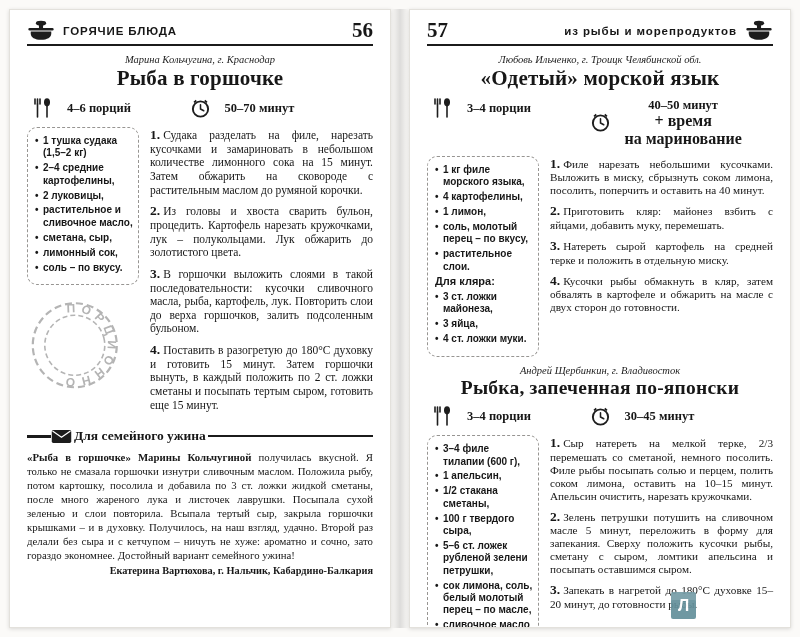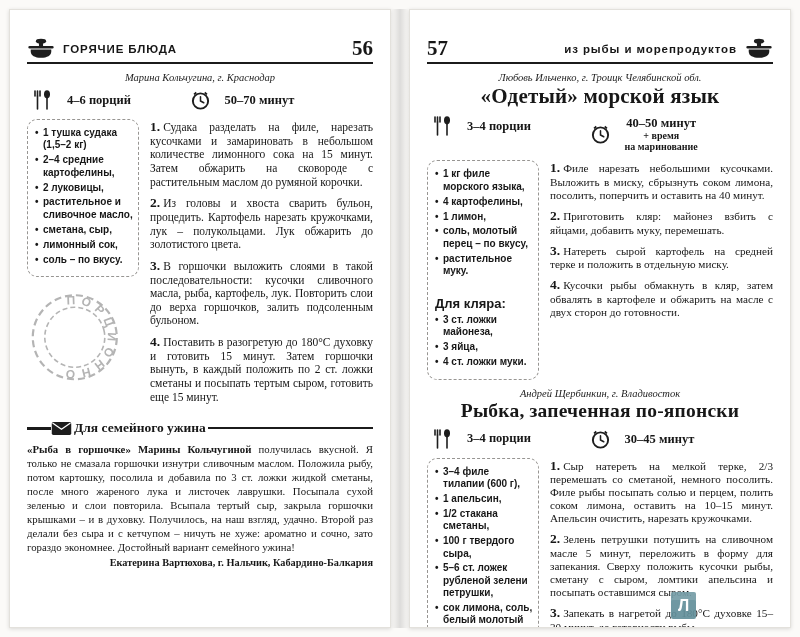--- a/index.html
+++ b/index.html
@@ -1,48 +1,48 @@
 <!DOCTYPE html>
 <html><head>
 <meta charset="utf-8">
 <style>
   *{margin:0;padding:0;box-sizing:border-box}
   html,body{width:800px;height:637px;overflow:hidden}
   body{background:#f1efec;font-family:"Liberation Serif",serif;color:#171717}
   .spread{position:relative;width:800px;height:637px;background:#fbfaf8}
   .page{position:absolute;top:9px;height:619px;width:382px;background:#fff;
         border:1px solid #e3e1dc;box-shadow:0 1px 4px rgba(0,0,0,.14);
-        padding:28px 17px 8px;overflow:hidden}
+        padding:10px 17px 8px;overflow:hidden}
   .page.left{left:9px}
   .page.right{left:409px}
   .gutter{position:absolute;top:9px;left:391px;width:18px;height:619px;
         background:linear-gradient(to right,rgba(0,0,0,0),rgba(0,0,0,.12) 50%,rgba(0,0,0,0))}
 
   .hdr{display:flex;align-items:center;border-bottom:2.4px solid #1b1b1b;padding-bottom:3px}
   .hdr .sp{flex:1}
   .hdr-label{font-family:"Liberation Sans",sans-serif;font-weight:bold;font-size:11.5px;letter-spacing:.9px;margin:0 8px}
   .pageno{font-weight:bold;font-size:21px;line-height:1}
 
   .author{text-align:center;font-style:italic;font-size:10.5px;margin-top:8px;color:#222}
   .title{text-align:center;font-weight:bold;font-size:21px;margin-top:1px;letter-spacing:.2px}
   .r2 .title{font-size:19.5px}
 
   .meta{display:flex;margin-top:7px;align-items:flex-start}
   .mg{display:flex;align-items:center;gap:14px;font-weight:bold;font-size:12.5px}
   .mg1{flex:0 0 47%;padding-left:4px}
   .tblock{text-align:center;font-weight:bold;font-size:12.5px;line-height:1.12}
-  .tblock .tx{font-size:10px}
+  .tblock .tx{font-size:16px}
 
   .cols{display:flex;margin-top:8px;align-items:flex-start}
   .ingcol{flex:0 0 112px}
   .ingbox{border:1.4px dashed #979592;border-radius:10px;padding:7px 5px 8px 7px;
           font-family:"Liberation Sans",sans-serif;font-weight:bold;font-size:10px;line-height:1.24}
   .ing{position:relative;padding-left:8px;margin-bottom:2.5px}
   .ing::before{content:"\2022";position:absolute;left:0;top:0}
-  .ingsub{margin:18px 0 2px 0;font-size:13px}
+  .ingsub{margin:2px 0 2px 0;font-size:11px}
   .steps{flex:1;margin-left:11px;text-align:justify;font-size:11.5px;line-height:1.18}
   .r2 .steps,.r1 .steps{font-size:11.2px;line-height:1.16}
   .step{margin-bottom:6px}
   .stepnum{font-weight:bold;font-size:13.5px;padding-right:3px}
 
   .stamp{margin-top:12px;margin-left:2px;transform:rotate(-14deg);opacity:.75}
 
   .lsec{margin-top:10px}
   .ldiv{display:flex;align-items:center;gap:0}
   .ldash{width:24px;height:3px;background:#1b1b1b}
@@ -73,20 +73,21 @@
           <rect x="1.5" y="8.2" width="27" height="2.8" rx="1.3" fill="#1d1d1d"></rect>
           <path d="M4 12 h22 v2.2 c0 4.2 -4.4 6.8 -11 6.8 s-11 -2.6 -11 -6.8 z" fill="#1d1d1d"></path>
         </svg>
       </span>
       <span class="hdr-label">ГОРЯЧИЕ БЛЮДА</span>
       <span class="sp"></span>
       <span class="pageno">56</span>
     </div>
 
     <div class="author">Марина Кольчугина, г. Краснодар</div>
+    <div class="title">Рыба в горшочке</div>
 
     <div class="meta">
       <div class="mg mg1">
         <span class="icon">
           <svg width="22" height="20" viewBox="0 0 22 20" stroke="#1d1d1d" fill="none" stroke-width="1.6" stroke-linecap="round">
             <path d="M4 1 v5"></path>
               <path d="M6.5 1 v5"></path>
               <path d="M9 1 v5"></path>
             <path d="M6.5 6 v13"></path>
             <ellipse cx="16" cy="4.2" rx="3" ry="4" fill="#1d1d1d" stroke="none"></ellipse>
@@ -207,21 +208,21 @@
         </div>
       </div>
 
       <div class="cols">
         <div class="ingcol">
           <div class="ingbox">
             <div class="ing"><span>1 кг филе морского языка,</span></div>
             <div class="ing"><span>4 картофелины,</span></div>
             <div class="ing"><span>1 лимон,</span></div>
             <div class="ing"><span>соль, молотый перец – по вкусу,</span></div>
-            <div class="ing"><span>растительное муку.</span></div>
+            <div class="ing"><span>растительное слои.</span></div>
             <div class="ingsub">Для кляра:</div>
             <div class="ing"><span>3 ст. ложки майонеза,</span></div>
             <div class="ing"><span>3 яйца,</span></div>
             <div class="ing"><span>4 ст. ложки муки.</span></div>
           </div>
         </div>
         <div class="steps">
           <p class="step"><span class="stepnum">1.</span><span>Филе нарезать небольшими кусочками. Выложить в миску, сбрызнуть соком лимона, посолить, поперчить и оставить на 40 минут.</span></p>
           <p class="step"><span class="stepnum">2.</span><span>Приготовить кляр: майонез взбить с яйцами, добавить муку, перемешать.</span></p>
           <p class="step"><span class="stepnum">3.</span><span>Натереть сырой картофель на средней терке и положить в отдельную миску.</span></p>

